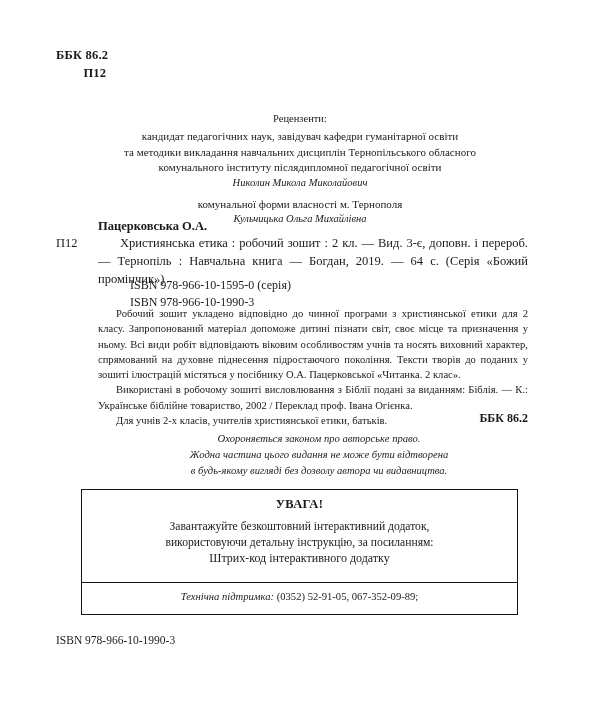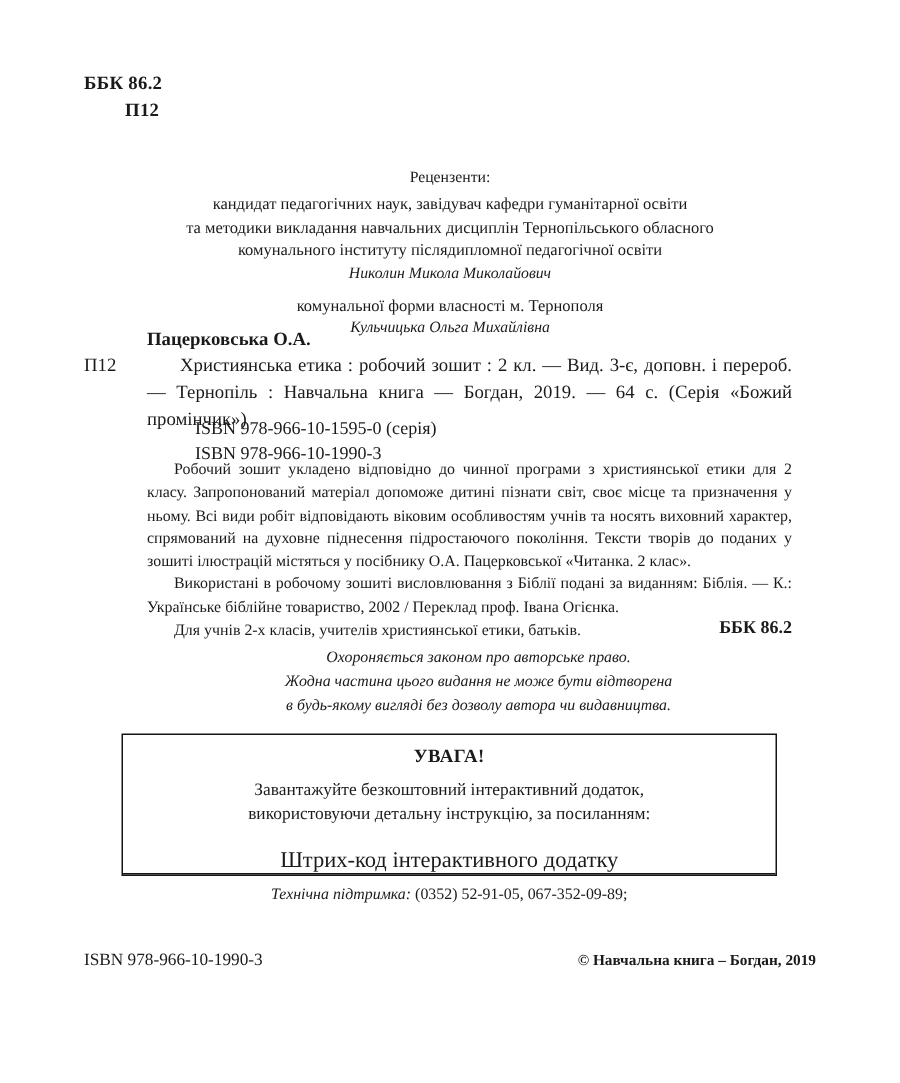--- a/index.html
+++ b/index.html
@@ -141,21 +141,21 @@
     line-height: 1.5;
   }
   .copyright-warning div { white-space: nowrap; }
 
   
   .attention-box {
     position: absolute;
     left: 81px;
     top: 489px;
     width: 437px;
-    height: 95px;
+    height: 126px;
     box-sizing: border-box;
     border: 1.4px solid #141414;
   }
   .attention-main {
     box-sizing: border-box;
     height: 93px;
     border-bottom: 1.4px solid #141414;
     padding-top: 7px;
     text-align: center;
   }
@@ -164,22 +164,21 @@
     font-size: 12.5px;
     letter-spacing: 0.3px;
   }
   .attention-text {
     font-size: 11.6px;
     line-height: 1.4;
     margin-top: 7px;
   }
   .attention-text div { white-space: nowrap; }
   .attention-barcode {
-    font-size: 15px;
-    margin-top: 15px;
+    font-size: 12px;
   }
   .attention-support {
     padding-top: 6px;
     text-align: center;
     font-size: 10.6px;
     line-height: 1.42;
   }
   .attention-support .label { font-style: italic; }
 
   
@@ -259,16 +258,15 @@
       </div>
       <div class="attention-barcode">Штрих-код інтерактивного додатку</div>
     </div>
     <div class="attention-support">
       <div><span class="label">Технічна підтримка:</span> <span>(0352) 52-91-05, 067-352-09-89;</span></div>
     </div>
   </div>
 
   <div class="footer">
     <div class="left">ISBN 978-966-10-1990-3</div>
-    <div class="right">© Навчальна книга – Богдан, 2019</div>
   </div>
 
 </div>
 
 </body></html>

